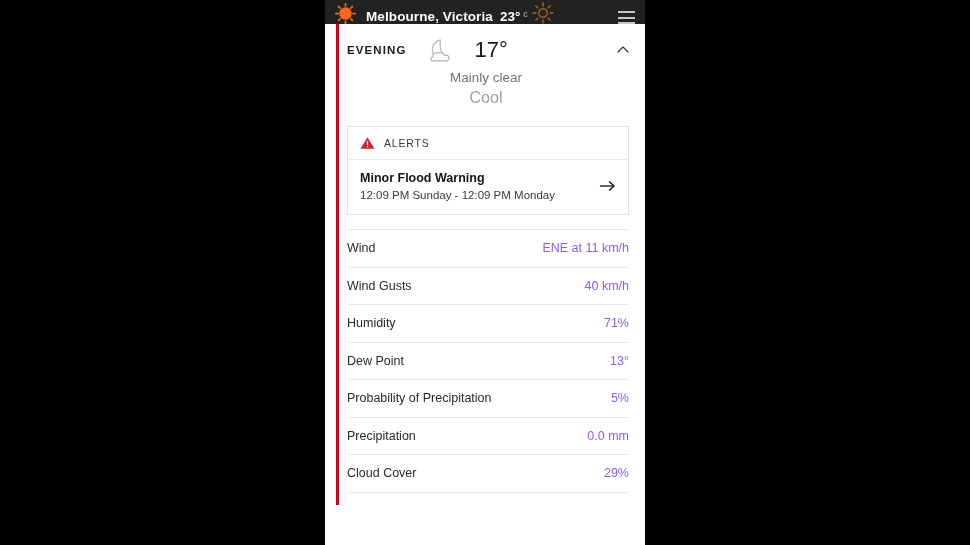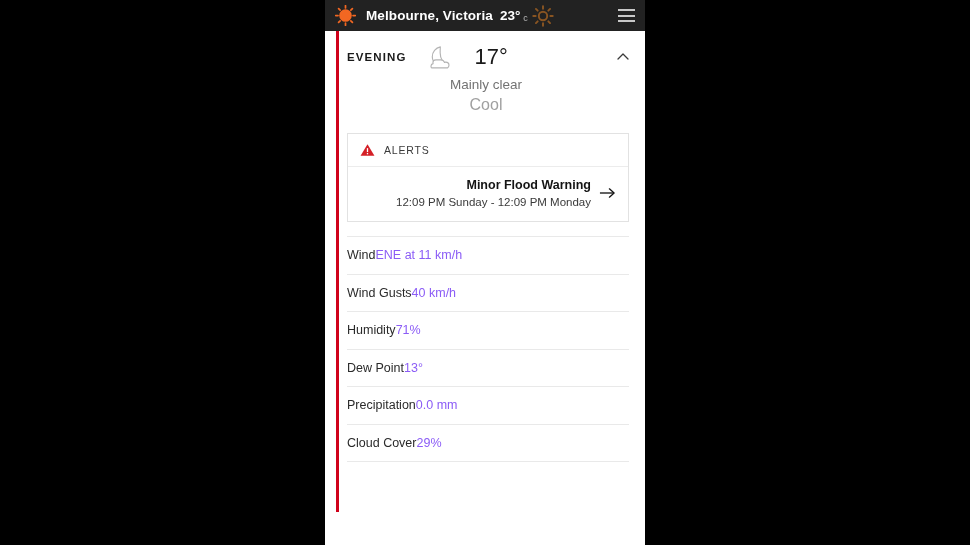--- a/index.html
+++ b/index.html
@@ -23,25 +23,25 @@
     left: 325px;
     top: 0;
     width: 320px;
     height: 545px;
     background: #ffffff;
     overflow: hidden;
   }
   
   #topbar {
     position: relative;
-    height: 31px;
+    height: 24px;
     background: #222222;
     display: flex;
-    align-items: center;
-    padding: 8px 10px;
+    align-items: flex-end;
+    padding: 0 10px;
     box-sizing: border-box;
   }
   .sun-badge {
     width: 21px;
     height: 21px;
     flex: 0 0 auto;
     margin-right: 10px;
   }
   #location-text {
     color: #ffffff;
@@ -165,21 +165,20 @@
     margin-top: 4px;
     padding-right: 6px;
   }
   
   #alerts-card {
     margin-top: 19px;
     margin-right: 2px;
     border: 1px solid #e2e2e2;
     background: #ffffff;
     box-sizing: border-box;
-    text-align: right;
   }
   #alerts-head {
     display: flex;
     align-items: center;
     padding: 9px 12px 9px 12px;
     border-bottom: 1px solid #ececec;
   }
   .alert-triangle {
     width: 15px;
     height: 14px;
@@ -215,21 +214,21 @@
     margin-left: 8px;
   }
   
   #details {
     margin-top: 14px;
     padding-right: 2px;
   }
   .detail-row {
     display: flex;
     align-items: center;
-    justify-content: flex-start;
+    justify-content: space-between;
     height: 36.5px;
     border-bottom: 1px solid #e9e9e9;
     font-size: 12.5px;
   }
   .detail-row:first-child { border-top: 1px solid #e9e9e9; }
   .detail-label { color: #2a2a2a; }
   .detail-value { color: #8b5cf6; }
 </style>
 </head>
 <body>
@@ -339,20 +338,24 @@
           </div>
           <div class="detail-row">
             <span class="detail-label">Humidity</span>
             <span class="detail-value">71%</span>
           </div>
           <div class="detail-row">
             <span class="detail-label">Dew Point</span>
             <span class="detail-value">13°</span>
           </div>
           <div class="detail-row">
+            <span class="detail-label">Probability of Precipitation</span>
+            <span class="detail-value">5%</span>
+          </div>
+          <div class="detail-row">
             <span class="detail-label">Precipitation</span>
             <span class="detail-value">0.0 mm</span>
           </div>
           <div class="detail-row">
             <span class="detail-label">Cloud Cover</span>
             <span class="detail-value">29%</span>
           </div>
 
         </div>
 

